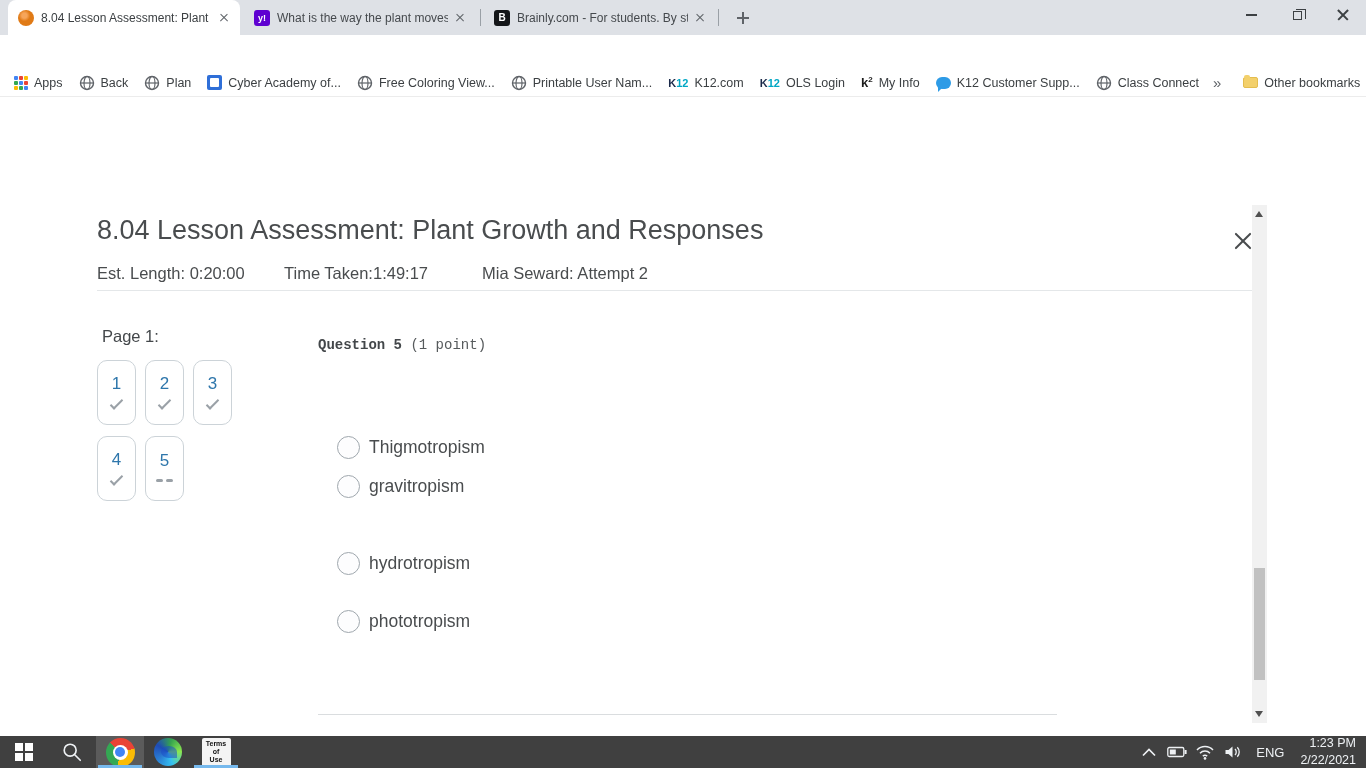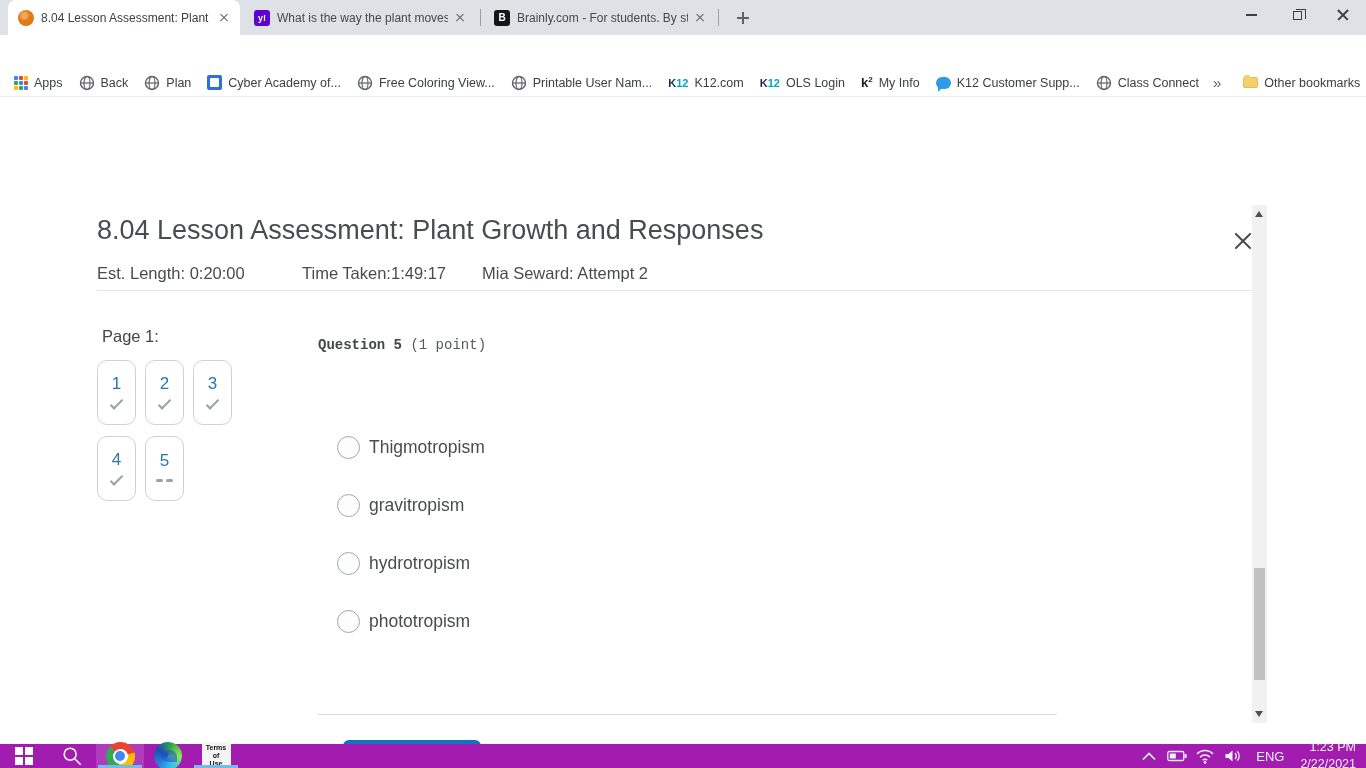--- a/index.html
+++ b/index.html
@@ -89,21 +89,21 @@
   .save-status { position:absolute; left:508px; top:653px; font-size:16.5px; font-style:italic; color:#696c6e; }
 
   
   .scrollbar { position:absolute; left:1252px; top:205px; width:15px; height:518px; background:#f1f1f1; }
   .sb-arrow { position:absolute; left:3px; width:0; height:0; border-left:4.5px solid transparent; border-right:4.5px solid transparent; }
   .sb-up { top:6px; border-bottom:6px solid #505050; }
   .sb-down { bottom:6px; border-top:6px solid #505050; }
   .sb-thumb { position:absolute; left:2px; top:363px; width:11px; height:112px; background:#c1c1c1; }
 
   
-  .taskbar { position:absolute; left:0; bottom:0; width:1366px; height:24px; background:#a21caf; display:flex; align-items:stretch; }
+  .taskbar { position:absolute; left:0; bottom:0; width:1366px; height:32px; background:#404040; display:flex; align-items:stretch; }
   .tb-btn { width:48px; display:flex; align-items:center; justify-content:center; position:relative; }
   .tb-btn.active-app { background:rgba(255,255,255,.14); }
   .tb-underline::after { content:""; position:absolute; bottom:0; left:2px; right:2px; height:3px; background:#76b9ed; }
   .win-logo { display:grid; grid-template-columns:8px 8px; grid-template-rows:8px 8px; gap:1.5px; }
   .win-logo span { background:#fff; }
   .chrome-ic { width:29px; height:29px; border-radius:50%; background:conic-gradient(from -45deg, #ea4335 0 33%, #fbbc05 0 66%, #34a853 0 100%); position:relative; }
   .chrome-ic::before { content:""; position:absolute; inset:7px; border-radius:50%; background:#fff; }
   .chrome-ic::after { content:""; position:absolute; inset:9.5px; border-radius:50%; background:#4285f4; }
   .edge-ic { width:28px; height:28px; border-radius:50%; background:conic-gradient(from 160deg, #35c1f1, #2b7fd4, #1f4bb5, #35a34f, #8ce84f, #35c1f1); position:relative; overflow:hidden; }
   .edge-ic::after { content:""; position:absolute; left:7px; top:8px; width:16px; height:12px; border-radius:50% 50% 0 50%; background:#1b4ec8; opacity:.55; }
@@ -270,21 +270,21 @@
       <span class="folder"></span>
       <span>Other bookmarks</span>
     </div>
   </div>
 
   <div class="content">
     <div class="quiz-title">8.04 Lesson Assessment: Plant Growth and Responses</div>
     <div class="close-x"></div>
 
     <span class="meta" style="left:97px;">Est. Length: 0:20:00</span>
-    <span class="meta" style="left:302px;">Time Taken:1:49:17</span>
+    <span class="meta" style="left:284px;">Time Taken:1:49:17</span>
     <span class="meta" style="left:482px;">Mia Seward: Attempt 2</span>
     <div class="divider-top"></div>
 
     <div class="page-label">Page 1:</div>
 
     <div class="qbox" style="left:97px;top:263px;">
       <span class="qnum">1</span>
       <span class="qcheck"></span>
     </div>
     <div class="qbox" style="left:145px;top:263px;">
@@ -306,21 +306,21 @@
           <span></span>
         </span>
     </div>
 
     <div class="q-heading"><b>Question 5</b><span> (1 point)</span></div>
 
     <div class="opt" style="top:339px;">
       <span class="radio"></span>
       <span class="opt-label">Thigmotropism</span>
     </div>
-    <div class="opt" style="top:397px;align-items:center;">
+    <div class="opt" style="top:378px;align-items:center;">
       <span class="radio"></span>
       <span class="opt-label">gravitropism</span>
     </div>
     <div class="opt" style="top:455px;">
       <span class="radio"></span>
       <span class="opt-label">hydrotropism</span>
     </div>
     <div class="opt" style="top:513px;">
       <span class="radio"></span>
       <span class="opt-label">phototropism</span>

